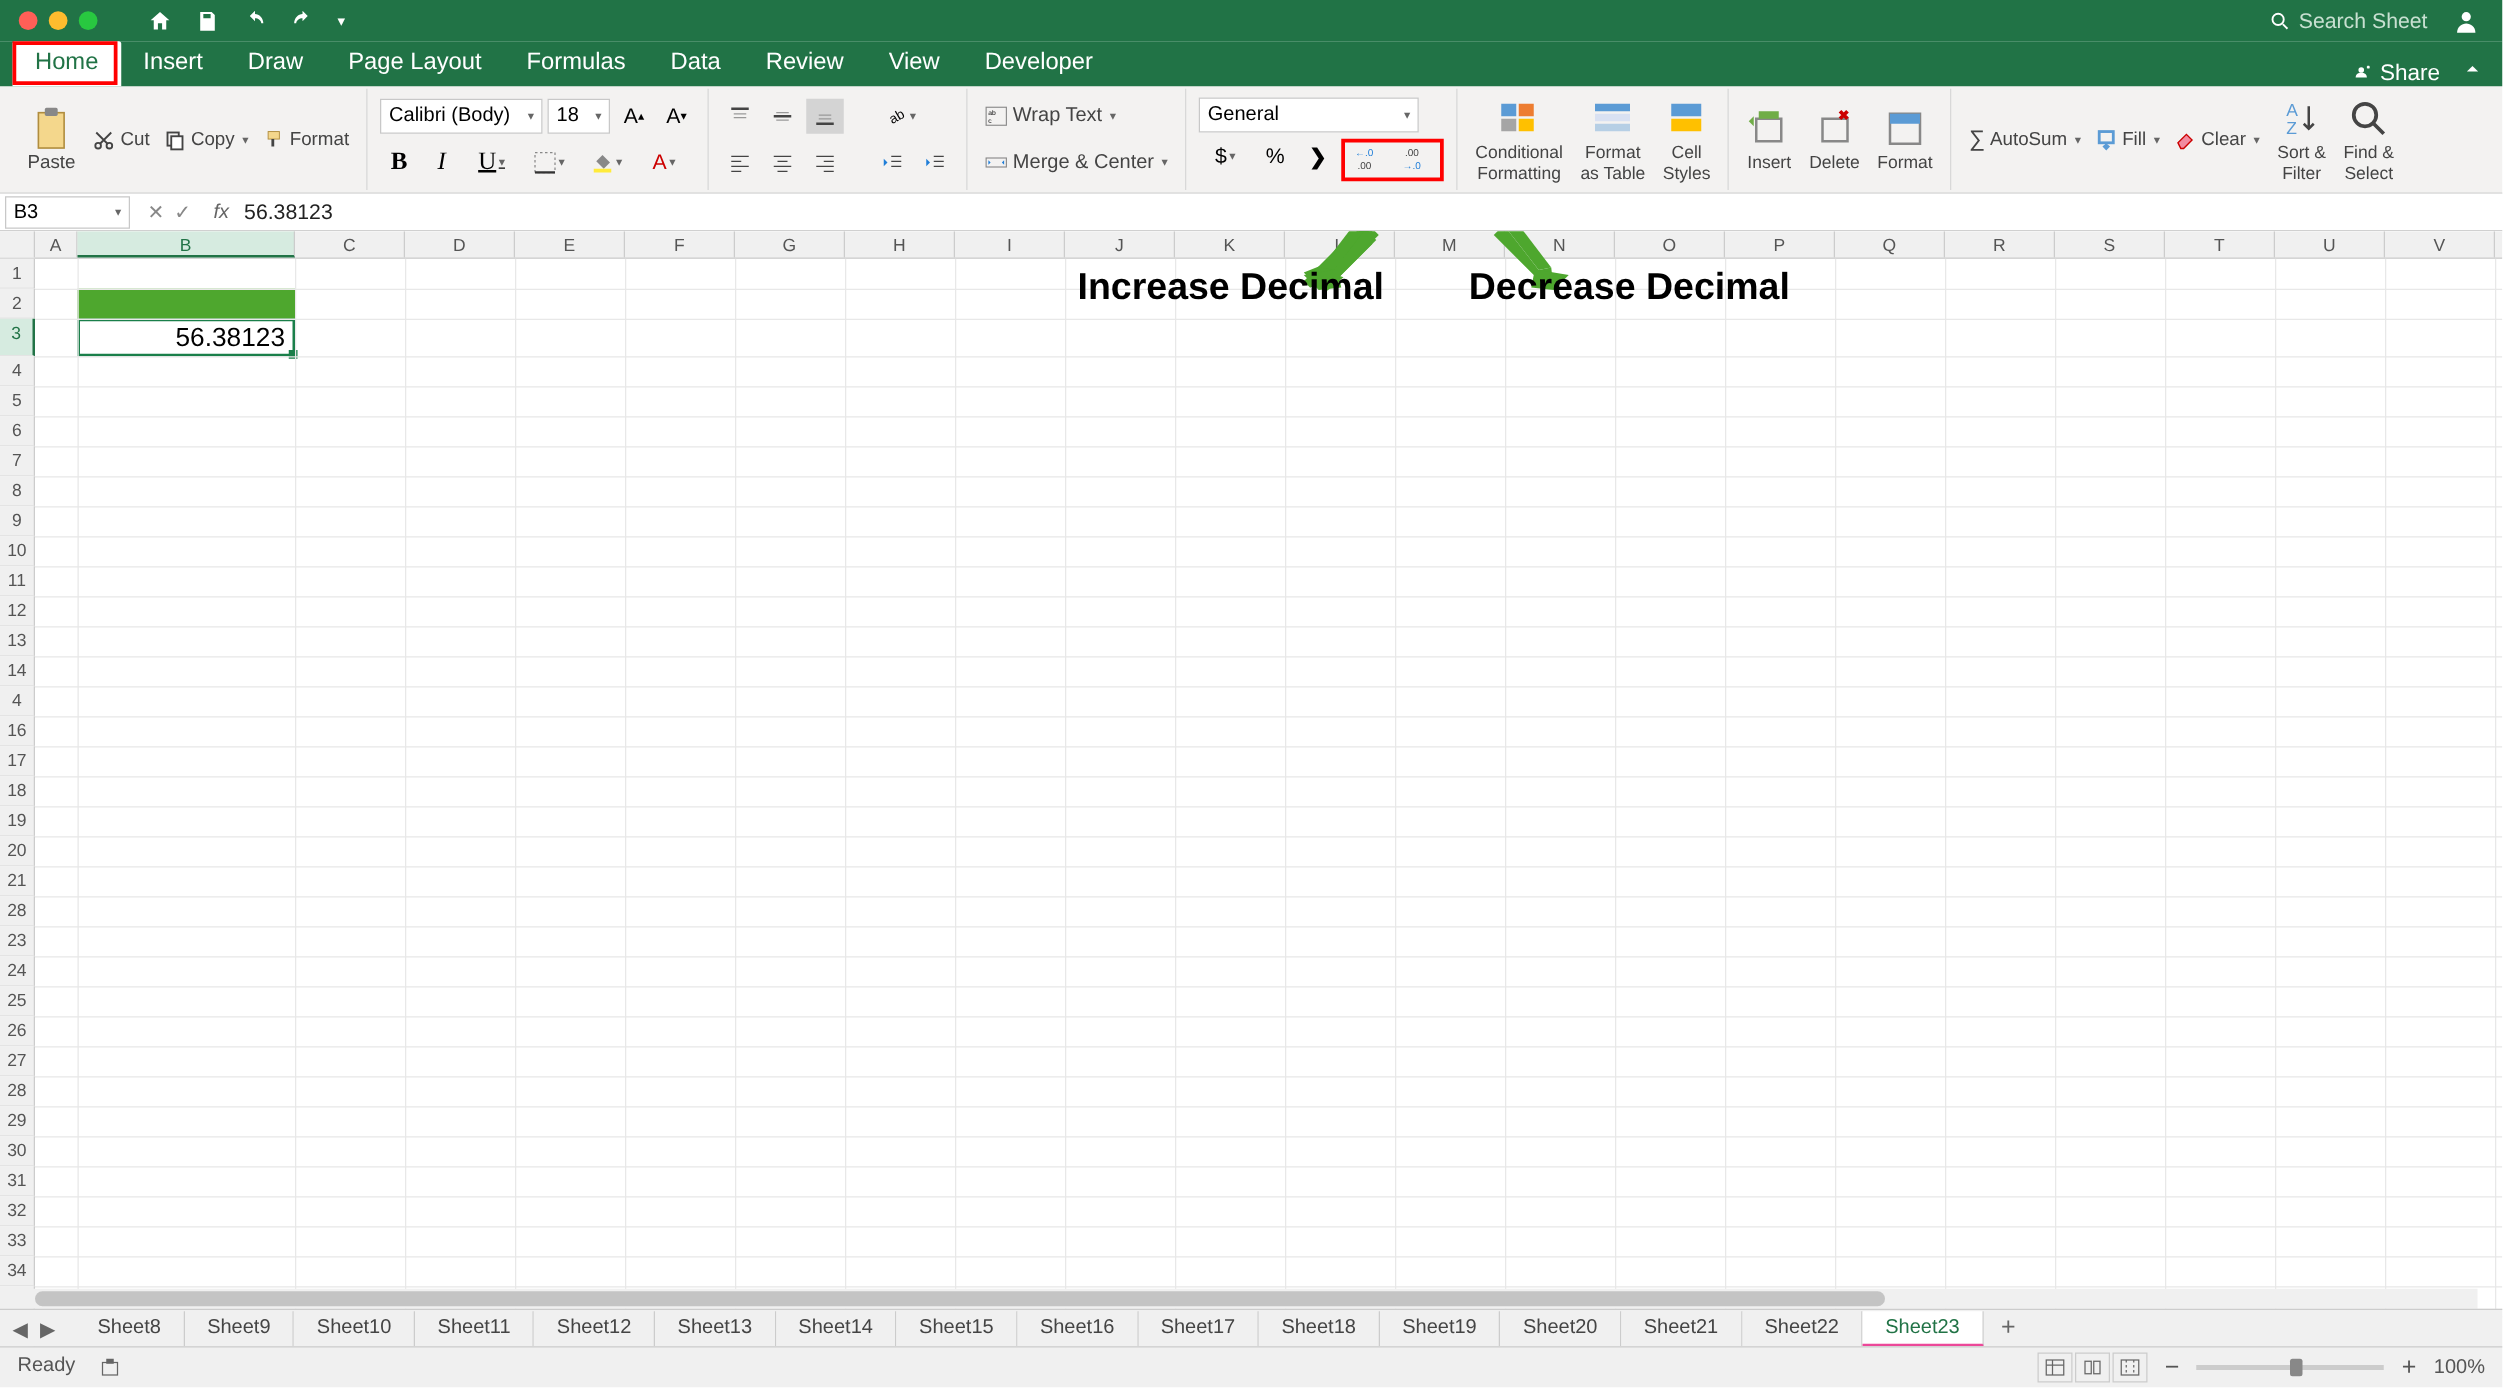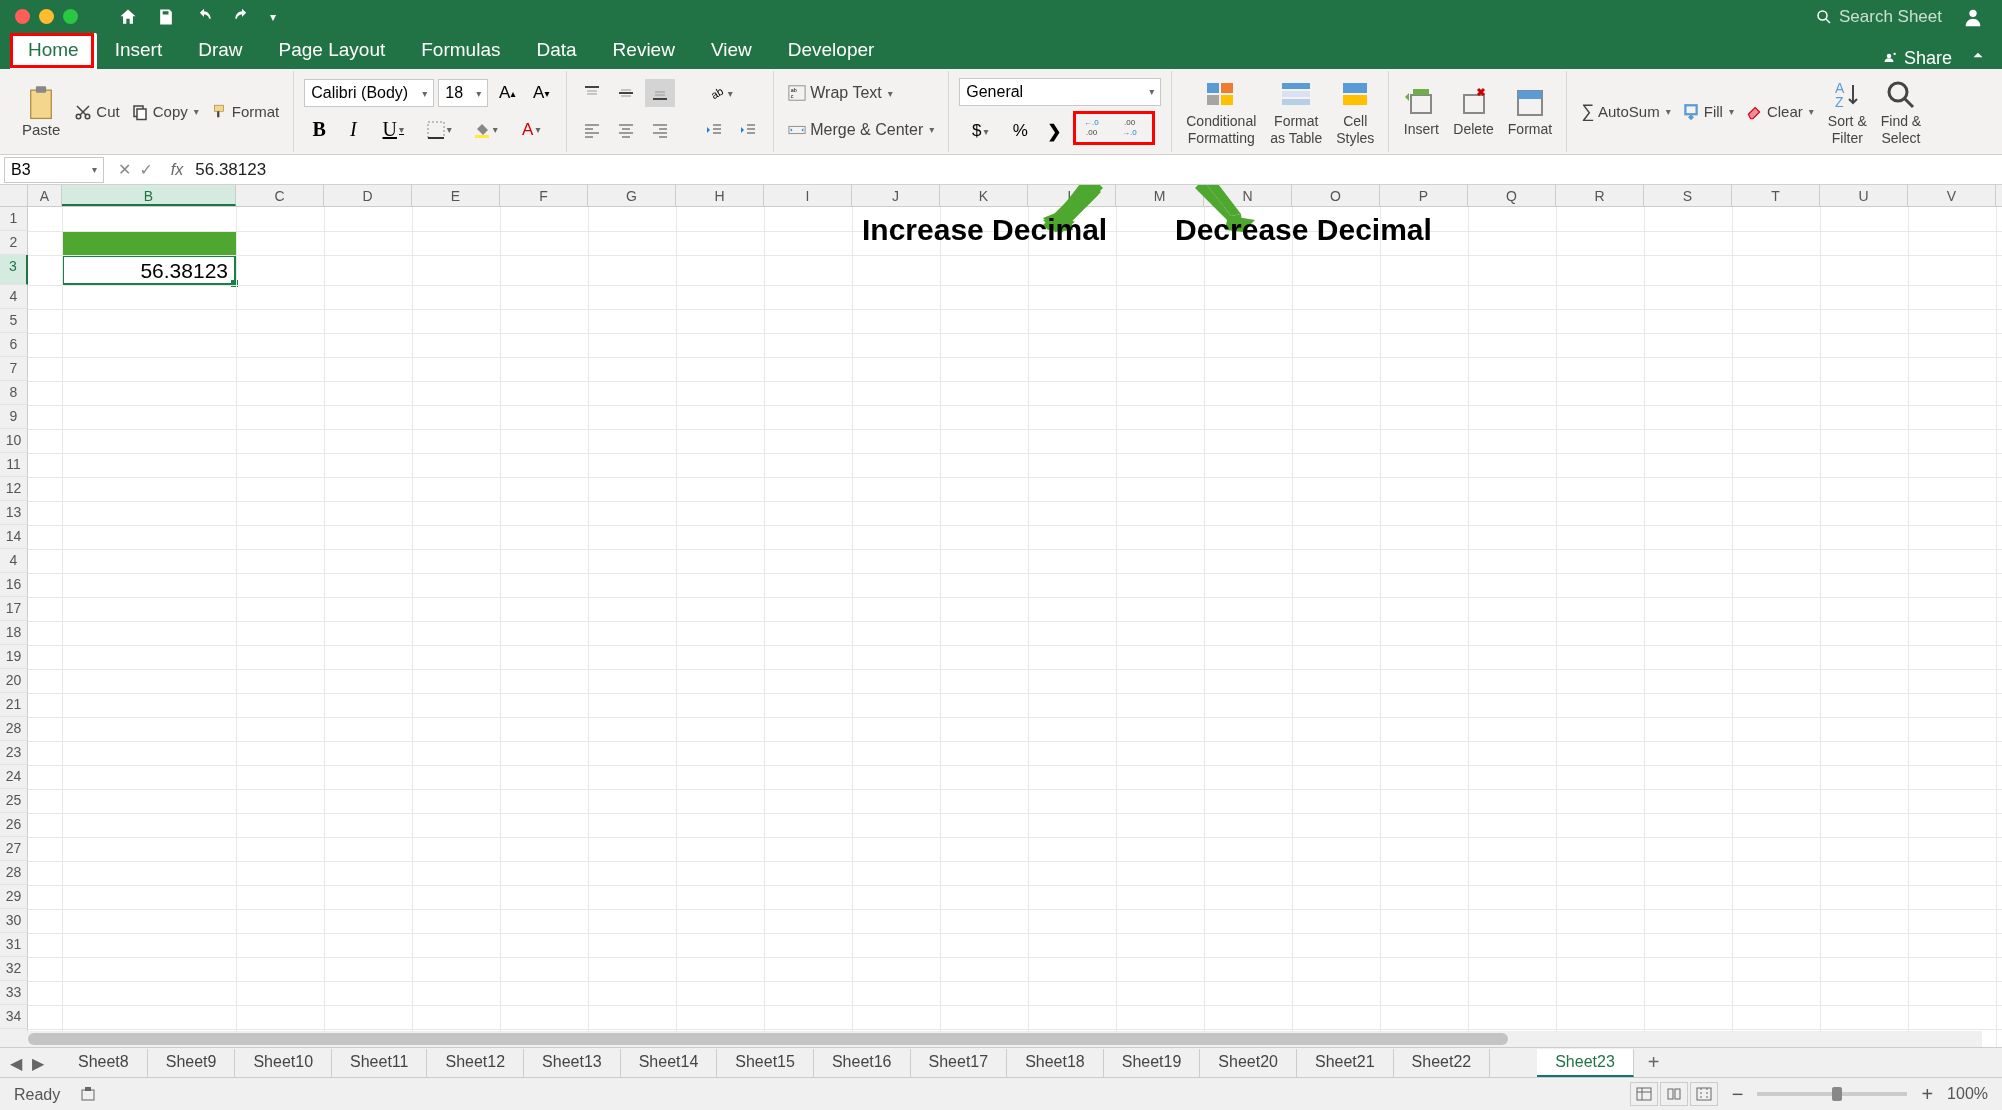--- a/index.html
+++ b/index.html
@@ -28,28 +28,28 @@
 .collapse-btn { position: absolute; right: 15px; color: #fff; font-size: 18px; }
 
 
 .ribbon { background: #f3f2f1; border-bottom: 1px solid #d0d0d0; height: 86px; display: flex; padding: 2px 8px; gap: 0; }
 .ribbon-group { border-right: 1px solid #d8d8d8; padding: 4px 10px; display: flex; flex-direction: column; justify-content: space-around; }
 .ribbon-group.row { flex-direction: row; align-items: center; gap: 6px; }
 .rbtn { display: flex; align-items: center; gap: 4px; font-size: 16px; color: #444; cursor: pointer; padding: 2px 4px; }
 .rbtn svg { width: 18px; height: 18px; }
 .rbtn-small { font-size: 15px; }
 .vstack { display: flex; gap: 3px; }
-.hstack { display: flex; gap: 4px; align-items: flex-end; }
+.hstack { display: flex; gap: 4px; align-items: flex-start; }
 .dropdown-arrow { font-size: 10px; color: #666; margin-left: 2px; }
 .paste-big { display: flex; flex-direction: column; align-items: center; font-size: 15px; color: #444; padding: 0 4px; }
 .paste-big svg { width: 32px; height: 36px; }
 .font-select { height: 28px; border: 1px solid #c8c8c8; background: #fff; font-size: 16px; padding: 0 6px; display: flex; align-items: center; justify-content: space-between; }
 .font-name { width: 130px; }
 .font-size { width: 50px; }
-.number-format { width: 202px; }
+.number-format { width: 176px; }
 .icon-btn { width: 30px; height: 28px; border: 1px solid transparent; display: flex; align-items: center; justify-content: center; cursor: pointer; font-size: 17px; }
 .icon-btn.split { width: 42px; }
 .bold { font-weight: bold; font-family: 'Times New Roman', serif; font-size: 20px; }
 .italic { font-style: italic; font-family: 'Times New Roman', serif; font-size: 20px; }
 .underline { text-decoration: underline; font-family: 'Times New Roman', serif; font-size: 20px; }
 .big-btn { display: flex; flex-direction: column; align-items: center; font-size: 14px; color: #444; text-align: center; line-height: 1.2; padding: 0 4px; cursor: pointer; }
 .big-btn svg, .big-btn .icon-img { width: 36px; height: 36px; }
 .decimal-highlight { border: 3px solid #ff0000; display: flex; }
 
 
@@ -75,21 +75,21 @@
 .cell-b2 { position: absolute; left: 34px; top: 24px; width: 174px; height: 24px; background: #4ea72e; }
 .cell-b3 { position: absolute; left: 34px; top: 48px; width: 174px; height: 30px; border: 2px solid #1a7f4a; background: #fff; text-align: right; padding-right: 6px; font-size: 21px; line-height: 28px; }
 .cell-b3::after { content: ''; position: absolute; right: -4px; bottom: -4px; width: 7px; height: 7px; background: #1a7f4a; }
 .annotation-text { position: absolute; font-size: 30px; font-weight: bold; color: #000; }
 
 
 .sheet-tabs { position: absolute; bottom: 33px; left: 0; right: 0; height: 30px; background: #f0f0f0; border-top: 1px solid #ccc; display: flex; align-items: center; }
 .sheet-nav { display: flex; gap: 4px; padding: 0 10px; }
 .sheet-nav-btn { width: 18px; height: 18px; cursor: pointer; color: #666; }
 .sheet-tab { padding: 4px 18px; font-size: 16px; color: #444; border-right: 1px solid #ccc; cursor: pointer; background: #f0f0f0; }
-.sheet-tab.active { background: #fff; color: #217346; border-bottom: 2px solid #0f766e; font-weight: 500; margin-left: 47px; }
+.sheet-tab.active { background: #fff; color: #217346; border-bottom: 2px solid #ec4899; font-weight: 500; }
 .add-sheet { padding: 0 14px; font-size: 20px; color: #666; cursor: pointer; }
 
 
 .status-bar { position: absolute; bottom: 0; left: 0; right: 0; height: 33px; background: #f0f0f0; border-top: 1px solid #ccc; display: flex; align-items: center; padding: 0 14px; font-size: 16px; color: #555; justify-content: space-between; }
 .status-right { display: flex; align-items: center; gap: 14px; }
 .view-btns { display: flex; gap: 2px; }
 .view-btn { width: 28px; height: 24px; border: 1px solid #ccc; display: flex; align-items: center; justify-content: center; cursor: pointer; }
 .zoom-slider { width: 150px; height: 4px; background: #ccc; position: relative; }
 .zoom-thumb { position: absolute; left: 50%; top: -5px; width: 10px; height: 14px; background: #888; border-radius: 2px; }
 

